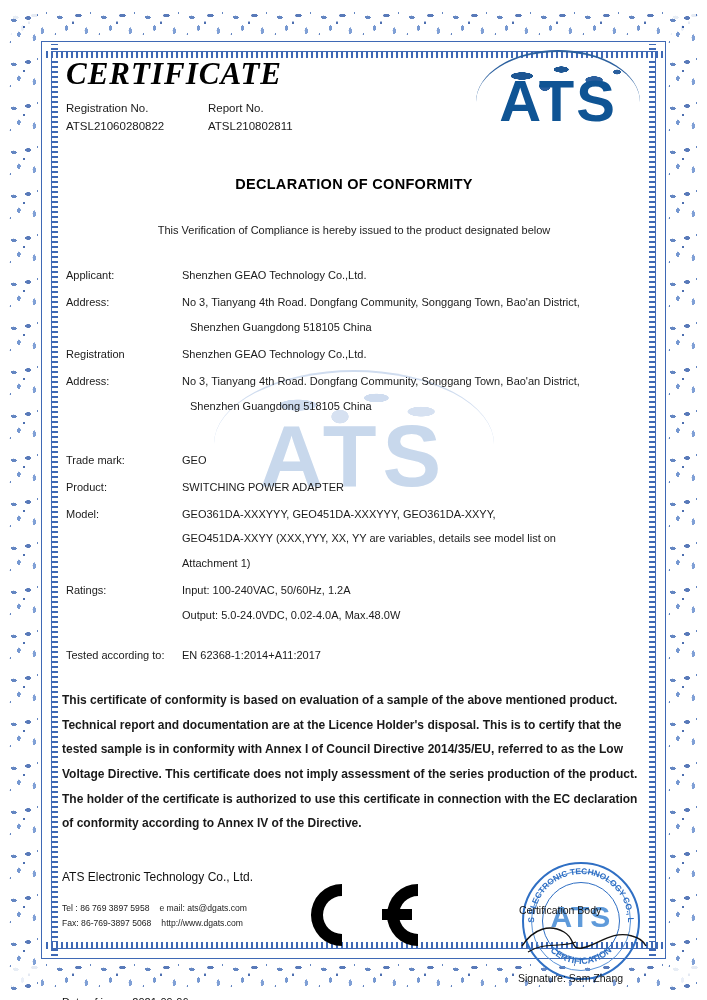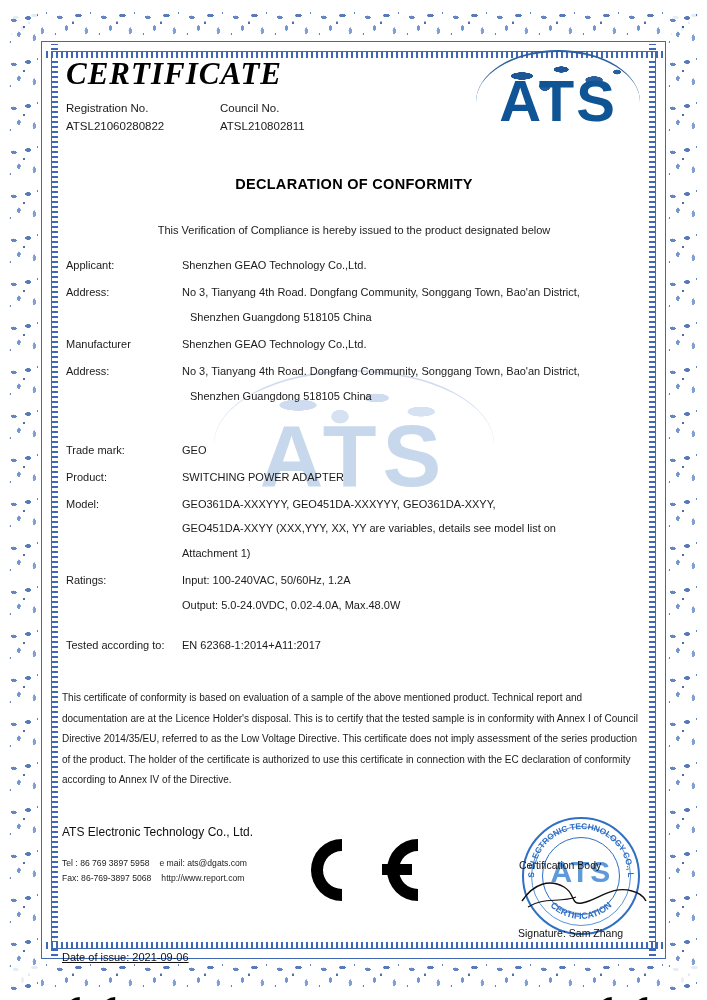--- a/index.html
+++ b/index.html
@@ -173,62 +173,63 @@
     color: #0f5494;
     line-height: 1;
   }
 
   .regrow {
     margin: 10px 0 0 14px;
     display: flex;
     font-size: 11.5px;
     color: #1a1a1a;
   }
-  .regrow .c1 { width: 154px; }
+  .regrow .c1 { width: 142px; }
   .regrow .c2 { width: 200px; }
   .regrow.vals { margin-top: 6px; }
 
   .doc-title {
     text-align: center;
     font-size: 14.5px;
     font-weight: bold;
     letter-spacing: .3px;
     margin-top: 44px;
     color: #000;
   }
   .doc-sub {
     text-align: center;
     font-size: 11px;
     margin-top: 32px;
     color: #1a1a1a;
   }
 
-  .field-block { margin-top: 22px; }
+  .field-block { margin-top: 32px; }
   .field {
     display: flex;
     font-size: 11px;
     color: #1a1a1a;
     margin-bottom: 11px;
     line-height: 1.45;
   }
   .field .lbl { width: 130px; flex: none; padding-left: 14px; box-sizing: border-box; }
   .field .val { flex: 1; }
   .field .val .cont { display: block; padding-left: 8px; margin-top: 9px; }
   .field .val .nl { display: block; margin-top: 9px; }
 
   .gap-sm { height: 13px; }
   .gap-md { height: 27px; }
 
   .body-para {
-    margin-top: 34px;
+    margin-top: 24px;
     padding: 0 8px 0 10px;
-    font-size: 10px;
+    font-size: 12px;
     line-height: 2.05;
     color: #1a1a1a;
     text-align: left;
+    font-weight: bold;
   }
 
   .sign-area {
     position: relative;
     margin-top: 34px;
     padding-left: 10px;
     height: 120px;
   }
   .company-name { font-size: 12px; color: #111; }
   .contact {
@@ -362,21 +363,21 @@
 
     <div class="logo">
       <div class="logo-arc"></div>
       <div class="logo-text">ATS</div>
     </div>
 
     <div class="cert-title">CERTIFICATE</div>
 
     <div class="regrow">
       <div class="c1">Registration No.</div>
-      <div class="c2">Council No.</div>
+      <div class="c2">Report No.</div>
     </div>
     <div class="regrow vals">
       <div class="c1">ATSL21060280822</div>
       <div class="c2">ATSL210802811</div>
     </div>
 
     <div class="doc-title">DECLARATION OF CONFORMITY</div>
     <div class="doc-sub">This Verification of Compliance is hereby issued to the product designated below</div>
 
     <div class="field-block">
@@ -388,21 +389,21 @@
 
       <div class="field">
         <div class="lbl">Address:</div>
         <div class="val">
           <span>No 3, Tianyang 4th Road. Dongfang Community, Songgang Town, Bao'an District,</span>
           <span class="cont">Shenzhen Guangdong 518105 China</span>
         </div>
       </div>
 
       <div class="field">
-        <div class="lbl">Manufacturer</div>
+        <div class="lbl">Registration</div>
         <div class="val">Shenzhen GEAO Technology Co.,Ltd.</div>
       </div>
 
       <div class="field">
         <div class="lbl">Address:</div>
         <div class="val">
           <span>No 3, Tianyang 4th Road. Dongfang Community, Songgang Town, Bao'an District,</span>
           <span class="cont">Shenzhen Guangdong 518105 China</span>
         </div>
       </div>
@@ -444,21 +445,21 @@
       </div>
 
     </div>
 
     <div class="body-para">This certificate of conformity is based on evaluation of a sample of the above mentioned product. Technical report and documentation are at the Licence Holder's disposal. This is to certify that the tested sample is in conformity with Annex I of Council Directive 2014/35/EU, referred to as the Low Voltage Directive. This certificate does not imply assessment of the series production of the product. The holder of the certificate is authorized to use this certificate in connection with the EC declaration of conformity according to Annex IV of the Directive.</div>
 
     <div class="sign-area">
       <div class="company-name">ATS Electronic Technology Co., Ltd.</div>
       <div class="contact">
         <span>Tel : 86 769 3897 5958</span><span class="sp"></span><span>e mail: ats@dgats.com</span><br>
-        <span>Fax: 86-769-3897 5068</span><span class="sp"></span><span>http://www.report.com</span>
+        <span>Fax: 86-769-3897 5068</span><span class="sp"></span><span>http://www.dgats.com</span>
       </div>
 
       <div class="ce-big">
         <svg viewBox="0 0 120 70" width="120" height="70" aria-hidden="true">
           <path d="M38 4 A31 31 0 1 0 38 66 L38 54 A19 19 0 1 1 38 16 Z" fill="#000"></path>
           <path d="M114 4 A31 31 0 1 0 114 66 L114 54 A19 19 0 1 1 114 16 Z" fill="#000"></path>
           <rect x="78" y="29" width="30" height="11" fill="#000"></rect>
         </svg>
       </div>
 

